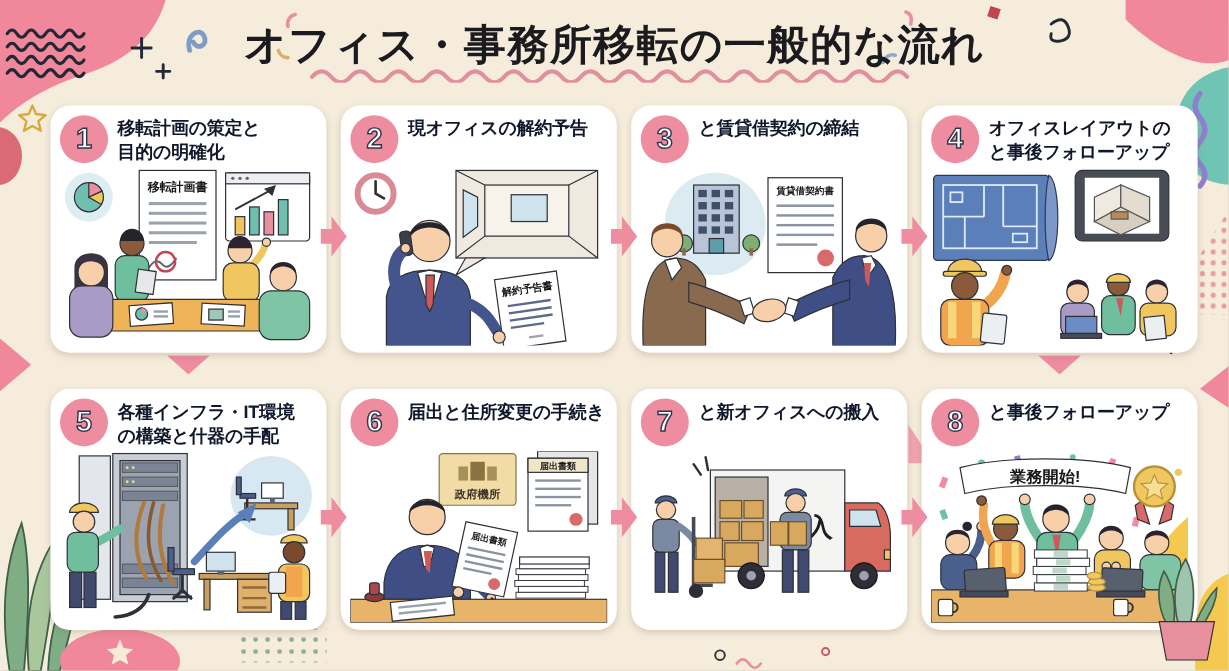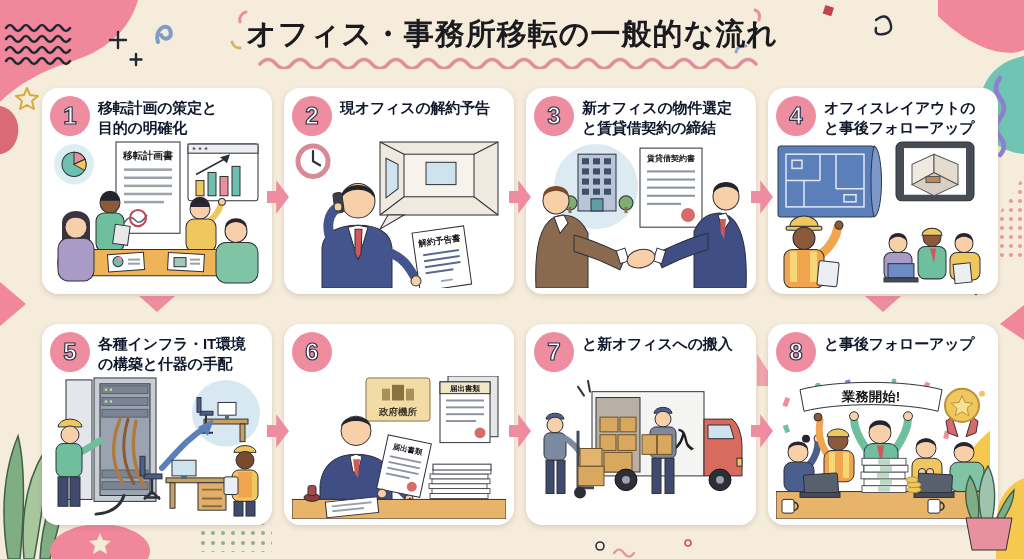--- a/index.html
+++ b/index.html
@@ -2,21 +2,21 @@
 <html><head>
 <meta charset="utf-8">
 <style>
   html,body{margin:0;padding:0;background:#cfc9bd;}
   .canvas{position:relative;width:1024px;height:559px;overflow:hidden;
           background:#f5ecdb;font-family:"Liberation Sans","DejaVu Sans",sans-serif;}
   .bg-decor,.corner-plant{position:absolute;pointer-events:none;}
   .bg-decor{inset:0;z-index:1;}
   .corner-plant{right:0;bottom:0;width:70px;height:105px;z-index:4;}
   .page-title{position:absolute;top:14px;left:0;width:100%;margin:0;text-align:center;
-              font-size:30px;font-weight:900;color:#1b1b1f;letter-spacing:1px;z-index:2;}
+              font-size:35px;font-weight:900;color:#1b1b1f;letter-spacing:1px;z-index:2;}
   .title-wave{position:absolute;top:57px;left:50%;transform:translateX(-50%);z-index:2;}
   .card{position:absolute;width:230px;background:#fff;border-radius:16px;
         box-shadow:0 2px 5px rgba(140,110,90,.25);z-index:3;}
   .row1{top:88px;height:206px;}
   .row2{top:324px;height:201px;}
   .c1{left:42px}.c2{left:284px}.c3{left:526px}.c4{left:768px}
   .card-head{display:flex;align-items:flex-start;gap:8px;padding:8px 6px 0 8px;}
   .badge{flex:none;width:40px;height:40px;border-radius:50%;background:#ee8ca0;
          display:flex;align-items:center;justify-content:center;color:#fff;
          font-size:24px;font-weight:900;-webkit-text-stroke:1.2px #30354a;}
@@ -262,21 +262,20 @@
         </g>
         <circle cx="124" cy="139" r="5" fill="#f7cfa8" stroke="#2e3038"></circle>
       </svg>
     </div>
   </article>
 
   <article class="card row1 c3">
     <div class="card-head">
       <span class="badge">3</span>
       <h2 class="card-title">
-        <span>新オフィスの物件選定</span>
           <span>と賃貸借契約の締結</span>
       </h2>
     </div>
     <div class="illus">
       <svg viewBox="0 0 214 146" preserveAspectRatio="none">
         <circle cx="62" cy="46" r="42" fill="#dceaf2"></circle>
         <g>
           <rect x="44" y="14" width="38" height="56" fill="#b8c4d8" stroke="#2e3038"></rect>
           <g fill="#3f4f66">
             <rect x="48" y="18" width="7" height="6"></rect>
@@ -473,20 +472,21 @@
           <rect x="196" y="128" width="9" height="15" fill="#3f4a6e" stroke="#2e3038"></rect>
         </g>
       </svg>
     </div>
   </article>
 
   <article class="card row2 c2">
     <div class="card-head">
       <span class="badge">6</span>
       <h2 class="card-title">
+          <span>届出と住所変更の手続き</span>
       </h2>
     </div>
     <div class="illus">
       <svg viewBox="0 0 214 146" preserveAspectRatio="none">
         <g>
           <rect x="74" y="2" width="64" height="44" rx="3" fill="#f2dca6" stroke="#8a7340"></rect>
           <rect x="100" y="9" width="12" height="16" fill="#8a7340"></rect>
           <rect x="90" y="13" width="8" height="12" fill="#a8905a"></rect>
             <rect x="114" y="13" width="8" height="12" fill="#a8905a"></rect>
           <text x="106" y="40" text-anchor="middle" font-size="9.5" font-weight="bold" fill="#3a3328">政府機所</text>

